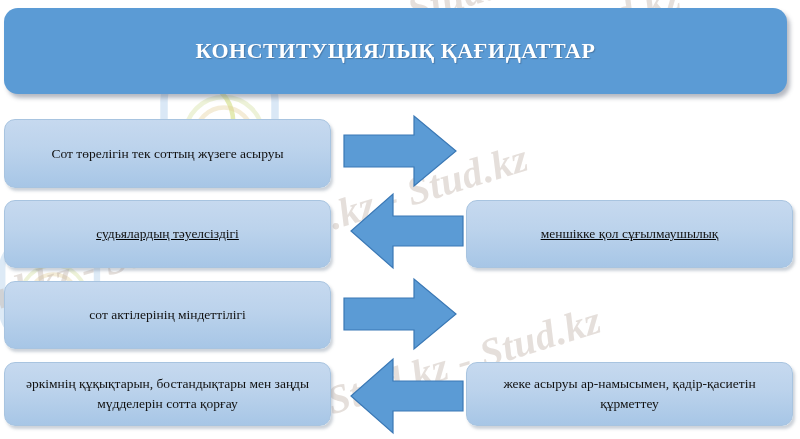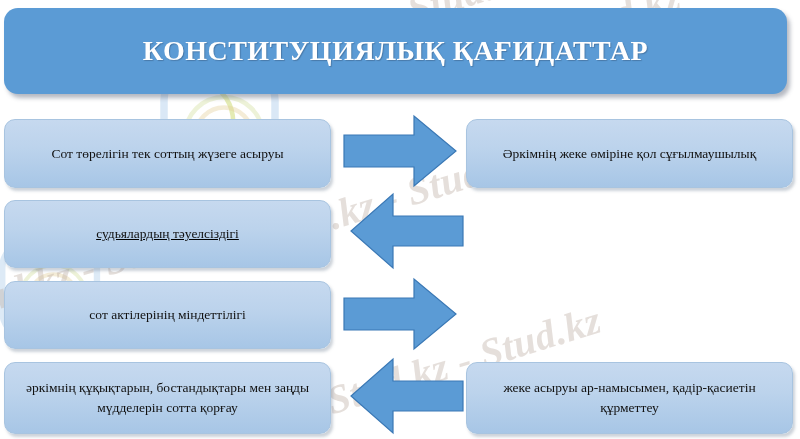--- a/index.html
+++ b/index.html
@@ -58,21 +58,21 @@
     box-shadow: 3px 4px 4px rgba(90,100,120,0.45);
     display: flex;
     align-items: center;
     justify-content: center;
     z-index: 5;
   }
   .header-title {
     color: #ffffff;
     font-family: "Liberation Serif", "DejaVu Serif", serif;
     font-weight: bold;
-    font-size: 28px;
+    font-size: 22px;
     letter-spacing: 0.5px;
     text-align: center;
     text-shadow: 1px 1px 1px rgba(40,60,90,0.35);
   }
 
   
   .pbox {
     position: absolute;
     border-radius: 11px;
     background: linear-gradient(to bottom, #c6d9ef 0%, #bcd3ec 42%, #a7c6e6 100%);
@@ -92,21 +92,21 @@
     line-height: 1.45;
     padding: 0 14px;
   }
 
   .col-left  { left: 4px;  width: 327px; }
   .col-right { left: 466px; width: 327px; }
 
   .row1 { top: 119px; height: 69px; }
   .row2 { top: 200px; height: 68px; text-decoration: underline; }
   .row3 { top: 281px; height: 68px; text-align: center; }
-  .row4 { top: 362px; height: 72px; }
+  .row4 { top: 362px; height: 64px; }
 
   
   .arrow {
     position: absolute;
     z-index: 4;
   }
   .arrow svg { display: block; overflow: visible; }
 
   .arr1 { left: 344px; top: 114px;  width: 113px; height: 74px; }
   .arr2 { left: 350px; top: 190px;  width: 113px; height: 80px; }
@@ -156,22 +156,22 @@
   <div class="pbox col-left row2">
     <div class="pbox-text">судьялардың тәуелсіздігі</div>
   </div>
   <div class="pbox col-left row3">
     <div class="pbox-text">сот актілерінің міндеттілігі</div>
   </div>
   <div class="pbox col-left row4">
     <div class="pbox-text">әркімнің құқықтарын, бостандықтары мен заңды мүдделерін сотта қорғау</div>
   </div>
 
-  <div class="pbox col-right row1">
-    <div class="pbox-text">Әркімнің жеке өміріне қол сұғылмаушылық</div>
+  <div class="pbox col-right row2">
+    <div class="pbox-text">меншікке қол сұғылмаушылық</div>
   </div>
   <div class="pbox col-right row4">
     <div class="pbox-text">жеке асыруы ар-намысымен, қадір-қасиетін құрметтеу</div>
   </div>
 
   <div class="arrow arr1">
     <svg viewBox="0 0 113 74" width="113" height="74">
       <polygon points="0,21 70,21 70,2 112,37 70,72 70,53 0,53" fill="#5b9bd5" stroke="#3a78b5" stroke-width="1.2"></polygon>
     </svg>
   </div>

